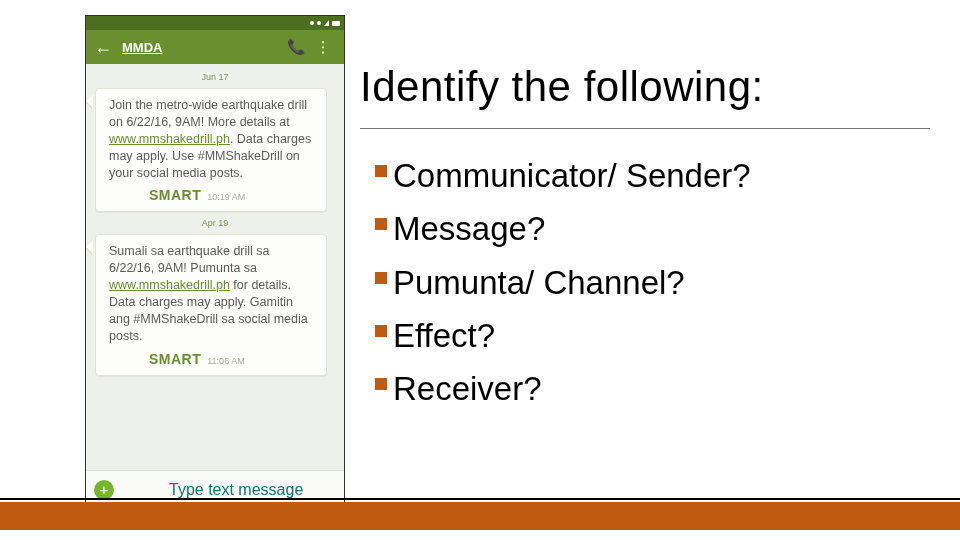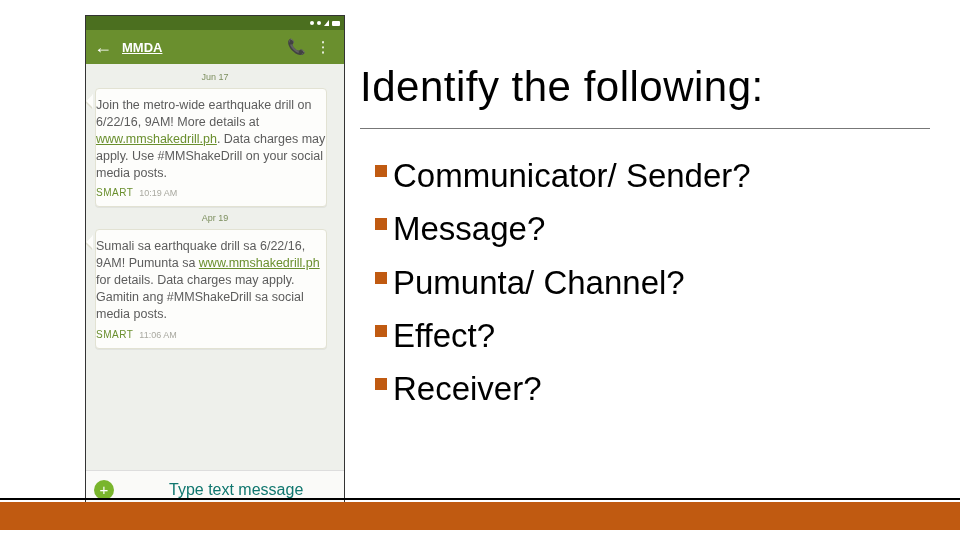--- a/index.html
+++ b/index.html
@@ -22,25 +22,25 @@
   .statusbar .tri { width:0; height:0; border-left:5px solid transparent; border-bottom:6px solid #fff; }
   .statusbar .bat { width:8px; height:5px; background:#fff; border-radius:1px; }
   .appbar { height:34px; background:#6a8f2e; display:flex; align-items:center; padding:0 8px; color:#fff; }
   .appbar .back { font-size:18px; margin-right:10px; }
   .appbar .title { font-size:13px; font-weight:600; flex:1;text-decoration:underline; }
   .appbar .ic { width:26px; text-align:center; font-size:15px; }
   .conv { background:#eef0eb; height:408px; overflow:hidden; padding:4px 6px; position:relative; }
   .date { text-align:center; font-size:9px; color:#7d8f5f; margin:4px 0 6px; }
   .bubble-wrap { position:relative; margin-bottom:6px; }
   .tail { position:absolute; left:-6px; top:6px; width:0; height:0; border-top:7px solid transparent; border-bottom:7px solid transparent; border-right:7px solid #fdfdfb; filter:drop-shadow(-1px 1px 0 #dcdccd); }
-  .bubble { background:#fdfdfb; border:1px solid #e2e2d3; border-radius:4px; padding:8px 0; margin-left:3px; width:232px; box-shadow:0 1px 0 rgba(0,0,0,.05); }
+  .bubble { background:#fdfdfb; border:1px solid #e2e2d3; border-radius:4px; padding:8px 13px; margin-left:3px; width:232px; box-shadow:0 1px 0 rgba(0,0,0,.05); }
   .bubble .msg { font-size:12.5px; color:#5c5c5c; line-height:1.35; }
   .bubble .link { color:#6a8f2e; text-decoration:underline; }
   .meta { display:flex; align-items:baseline; gap:6px; margin-top:6px; }
-  .meta .sender { font-size:10px; font-weight:400; color:#6a8f2e; letter-spacing:.5px; }
+  .meta .sender { font-size:14px; font-weight:700; color:#6a8f2e; letter-spacing:.5px;margin-left:40px; }
   .meta .time { font-size:9px; color:#a9a9a0; }
   .composer { position:absolute; left:0; bottom:0; width:100%; height:38px; background:#fafaf8; border-top:1px solid #ddd; display:flex; align-items:center; padding:0 8px; gap:8px; }
   .plus { width:20px; height:20px; border-radius:50%; background:#79b52c; color:#fff; display:flex; align-items:center; justify-content:center; font-size:15px; line-height:1; }
   .composer .ph { font-size:16px; color:#0f766e;margin-left:47px; }
 </style>
 </head>
 <body>
 
 <div class="slide">
 

